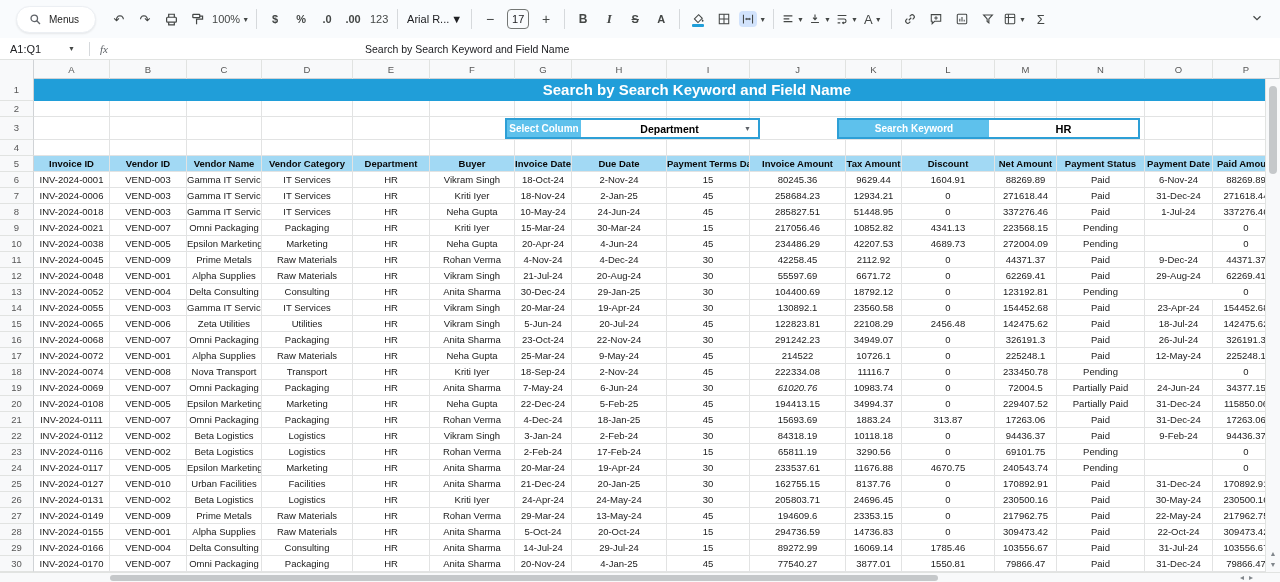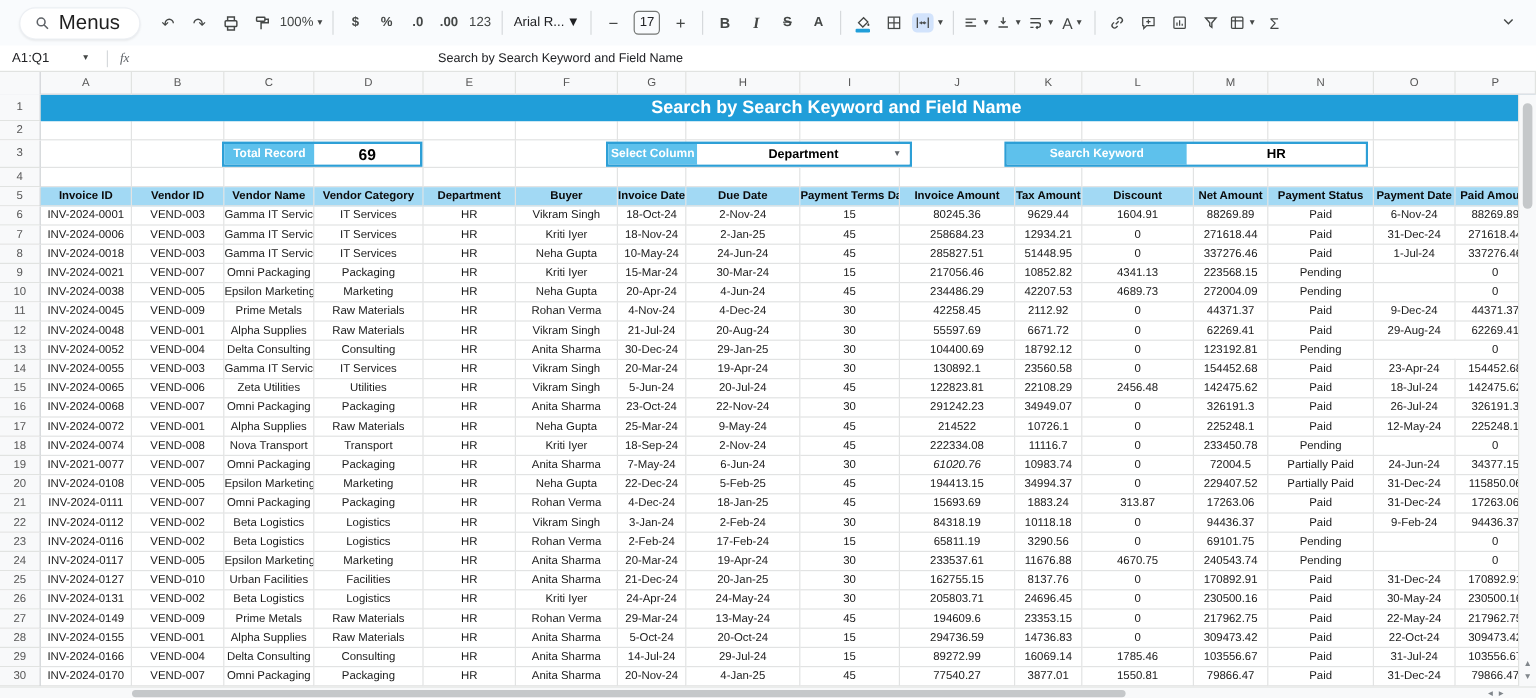--- a/index.html
+++ b/index.html
@@ -6,21 +6,21 @@
   html,body { width:1280px; height:582px; overflow:hidden; }
   body { font-family:"Liberation Sans", sans-serif; background:#fff; }
   #app { position:relative; width:1280px; height:582px; background:#fff; }
 
   
   .toolbar { position:absolute; left:0; top:0; width:1280px; height:38px;
     background:#f9fbfd; display:flex; align-items:center; padding-left:16px; }
   .pill { display:flex; align-items:center; gap:7px; background:#fff;
     border:1px solid #eceff3; box-shadow:0 1px 2px rgba(0,0,0,.08);
     border-radius:14px; height:27px; padding:0 16px 0 12px; margin-right:10px; }
-  .pill span { font-size:17px; color:#1f1f1f; }
+  .pill span { font-size:10px; color:#1f1f1f; }
   .tbtn { min-width:22px; height:24px; display:flex; align-items:center; justify-content:center;
     font-size:13px; color:#444746; margin:0 2px; border-radius:4px; position:relative; }
   .tbtn.txt { font-size:11px; font-weight:bold; }
   .caret { font-size:7px; color:#444746; margin-left:2px; }
   .tdiv { width:1px; height:20px; background:#d6d9dc; margin:0 5px; }
   .fontbox { display:flex; align-items:center; padding:0 4px; }
   .fontbox span { font-size:11px; color:#202124; }
   .sizebox { width:22px; height:20px; border:1px solid #747775; border-radius:4px;
     display:flex; align-items:center; justify-content:center; font-size:11px; color:#202124; margin:0 4px; }
   .strike { text-decoration:line-through; }
@@ -587,21 +587,21 @@
           <div class="cell" style="width: 96px; line-height: 15px;">222334.08</div>
           <div class="cell" style="width: 56px; line-height: 15px;">11116.7</div>
           <div class="cell" style="width: 93px; line-height: 15px;">0</div>
           <div class="cell" style="width: 62px; line-height: 15px;">233450.78</div>
           <div class="cell" style="width: 88px; line-height: 15px;">Pending</div>
           <div class="cell" style="width: 68px; line-height: 15px;"></div>
           <div class="cell" style="width: 67px; line-height: 15px;">0</div>
         </div>
         <div class="grow" style="height: 16px;">
           <div class="rn" style="line-height: 15px;">19</div>
-          <div class="cell" style="width: 76px; line-height: 15px;">INV-2021-0077</div>
+          <div class="cell" style="width: 76px; line-height: 15px;">INV-2024-0069</div>
           <div class="cell" style="width: 77px; line-height: 15px;">VEND-007</div>
           <div class="cell" style="width: 75px; line-height: 15px;">Omni Packaging</div>
           <div class="cell" style="width: 91px; line-height: 15px;">Packaging</div>
           <div class="cell" style="width: 77px; line-height: 15px;">HR</div>
           <div class="cell" style="width: 85px; line-height: 15px;">Anita Sharma</div>
           <div class="cell" style="width: 57px; line-height: 15px;">7-May-24</div>
           <div class="cell" style="width: 95px; line-height: 15px;">6-Jun-24</div>
           <div class="cell" style="width: 83px; line-height: 15px;">30</div>
           <div class="cell" style="width: 96px; line-height: 15px; font-style: italic;">61020.76</div>
           <div class="cell" style="width: 56px; line-height: 15px;">10983.74</div>
@@ -817,24 +817,20 @@
           <div class="cell" style="width: 93px; line-height: 15px;">1550.81</div>
           <div class="cell" style="width: 62px; line-height: 15px;">79866.47</div>
           <div class="cell" style="width: 88px; line-height: 15px;">Paid</div>
           <div class="cell" style="width: 68px; line-height: 15px;">31-Dec-24</div>
           <div class="cell" style="width: 67px; line-height: 15px;">79866.47</div>
         </div>
       </div>
 
     <div class="banner">Search by Search Keyword and Field Name</div>
 
-    <div class="ctrl" style="left:185px;width:167px">
-      <div class="chip" style="width:75px">Total Record</div>
-      <div class="cval" style="font-size:13px">69</div>
-    </div>
 
     <div class="ctrl" style="left:505px;width:255px">
       <div class="chip" style="width:74px">Select Column</div>
       <div class="cval" style="font-size:10.5px">
         <span>Department</span>
         <span class="dd">▼</span>
       </div>
     </div>
 
     <div class="ctrl" style="left:837px;width:303px">

